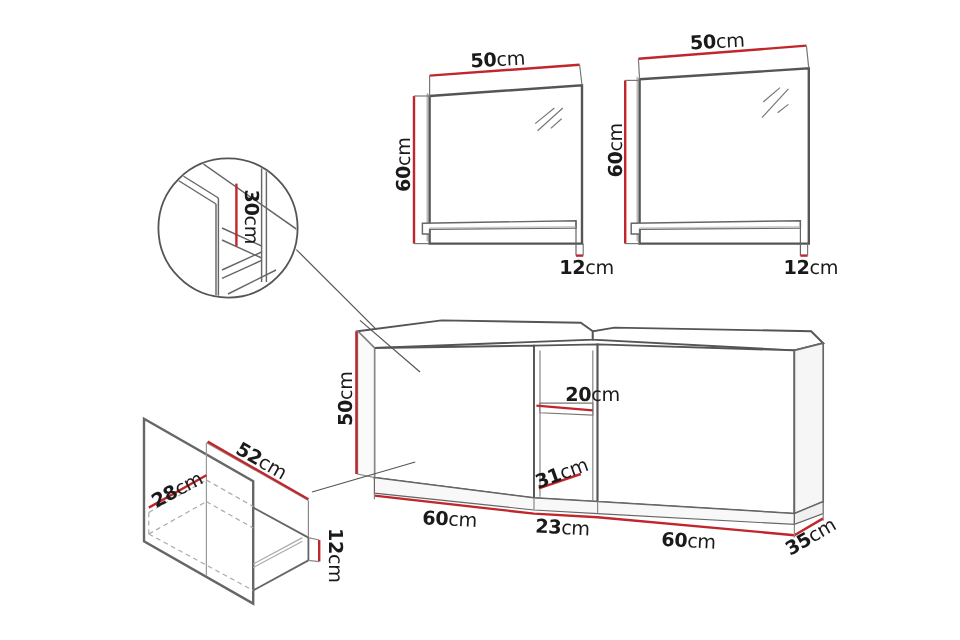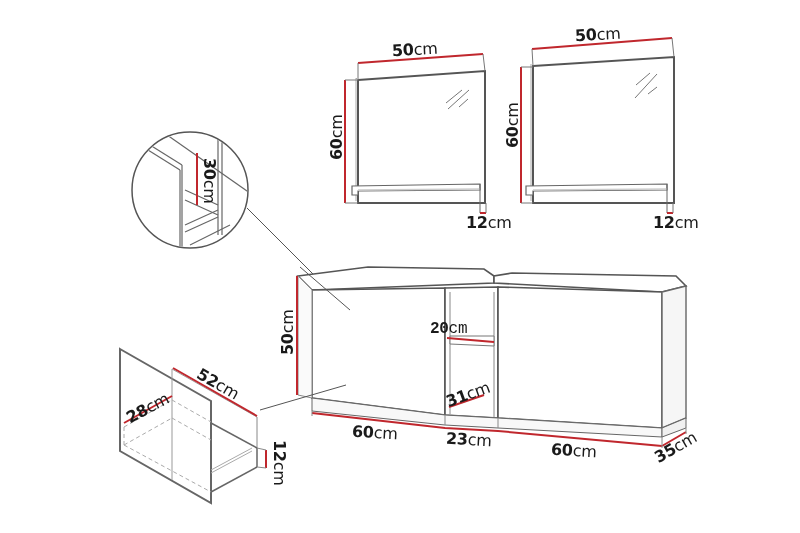--- a/index.html
+++ b/index.html
@@ -201,21 +201,21 @@
   </div>
   <div class="lbl" style="left:446px;top:432px;transform:rotate(3deg);">
     <span class="num">23</span><span class="unit">cm</span>
   </div>
   <div class="lbl" style="left:551px;top:443px;transform:rotate(3deg);">
     <span class="num">60</span><span class="unit">cm</span>
   </div>
   <div class="lbl" style="left:652px;top:452px;transform:rotate(-30deg);transform-origin:left top;">
     <span class="num">35</span><span class="unit">cm</span>
   </div>
-  <div class="lbl" style="left:430px;top:321px;font-family:Liberation Mono, monospace;">
+  <div class="lbl" style="left:471px;top:321px;">
     <span class="num">20</span><span class="unit">cm</span>
   </div>
   <div class="lbl" style="left:444px;top:395px;transform:rotate(-20deg);transform-origin:left top;">
     <span class="num">31</span><span class="unit">cm</span>
   </div>
 
   <div class="lbl" style="left:124px;top:412px;transform:rotate(-28deg);transform-origin:left top;">
     <span class="num">28</span><span class="unit">cm</span>
   </div>
   <div class="lbl" style="left:202px;top:366px;transform:rotate(30deg);transform-origin:left top;">

